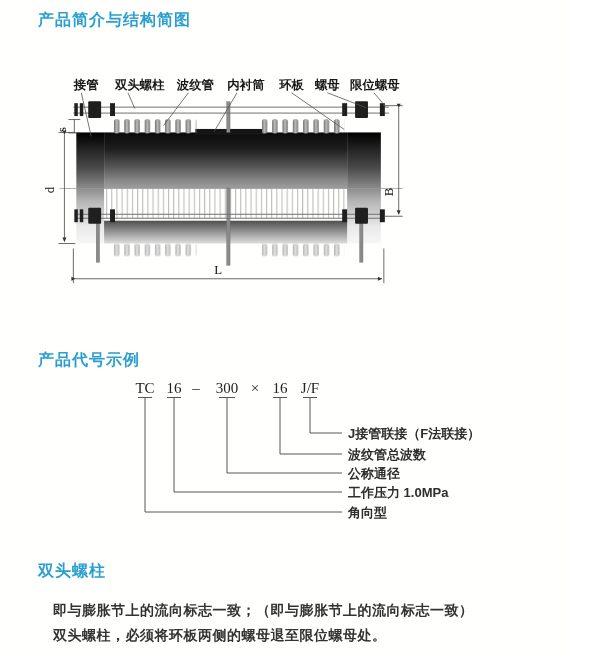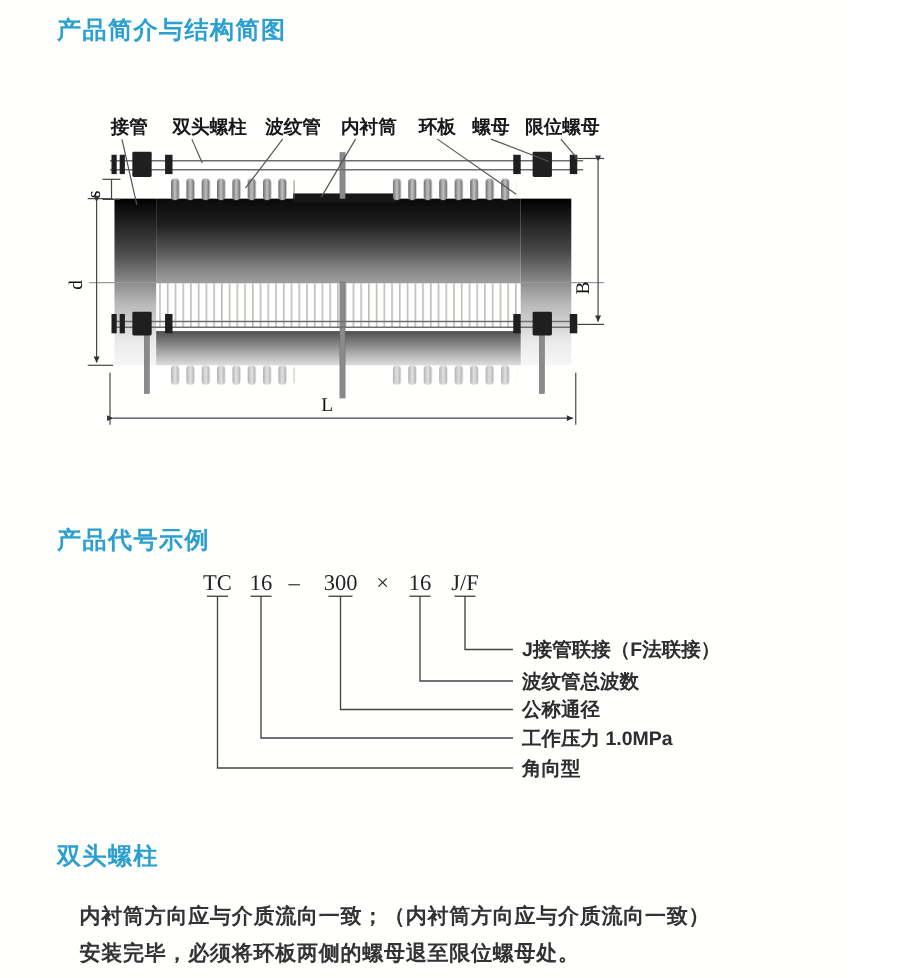--- a/index.html
+++ b/index.html
@@ -226,17 +226,17 @@
       <text class="codenote" x="228" y="82.5">波纹管总波数</text>
       <text class="codenote" x="228" y="101.5">公称通径</text>
       <text class="codenote" x="228" y="120.5">工作压力 1.0MPa</text>
       <text class="codenote" x="228" y="140.5">角向型</text>
     </g>
   </svg>
 
   <h2 class="sec-heading" id="h-install">双头螺柱</h2>
 
   <div class="install-text">
-    <p>内衬筒方向应与介质流向一致；（内衬筒方向应与介质流向一致）</p>
-    <p>安装完毕，必须将环板两侧的螺母退至限位螺母处。</p>
+    <p>即与膨胀节上的流向标志一致；（即与膨胀节上的流向标志一致）</p>
+    <p>双头螺柱，必须将环板两侧的螺母退至限位螺母处。</p>
   </div>
 
 </div>
 
 </body></html>

